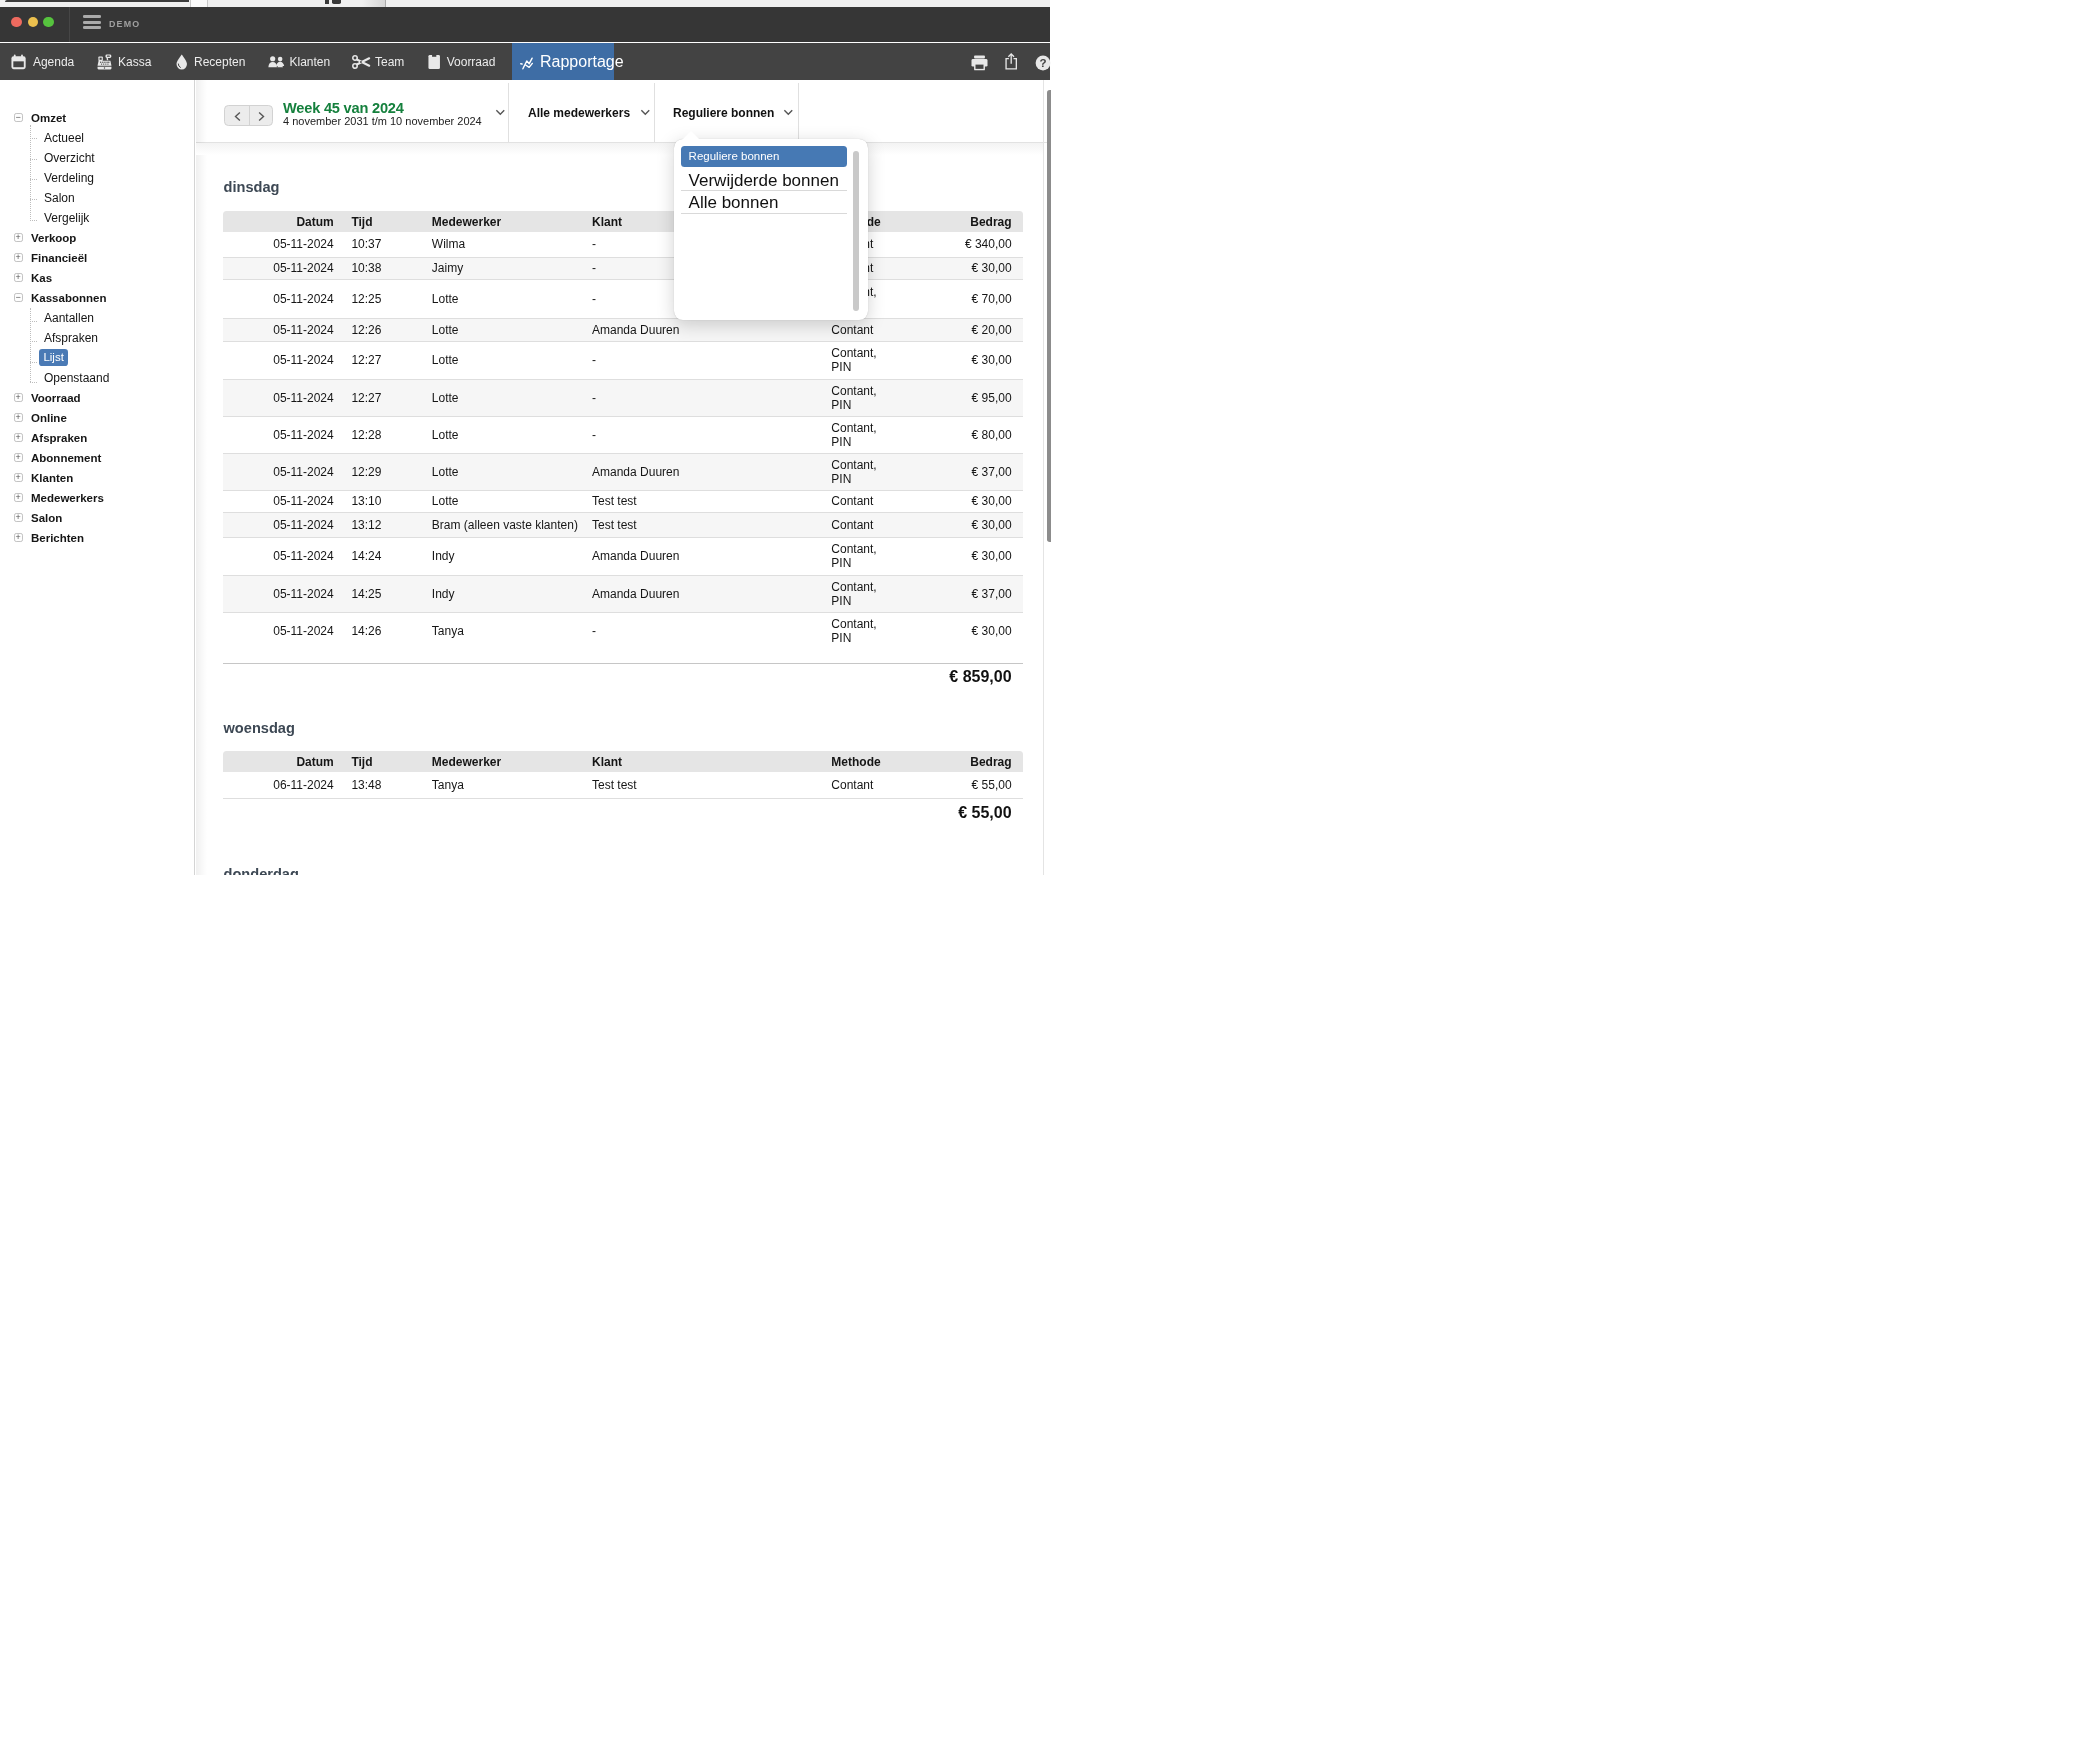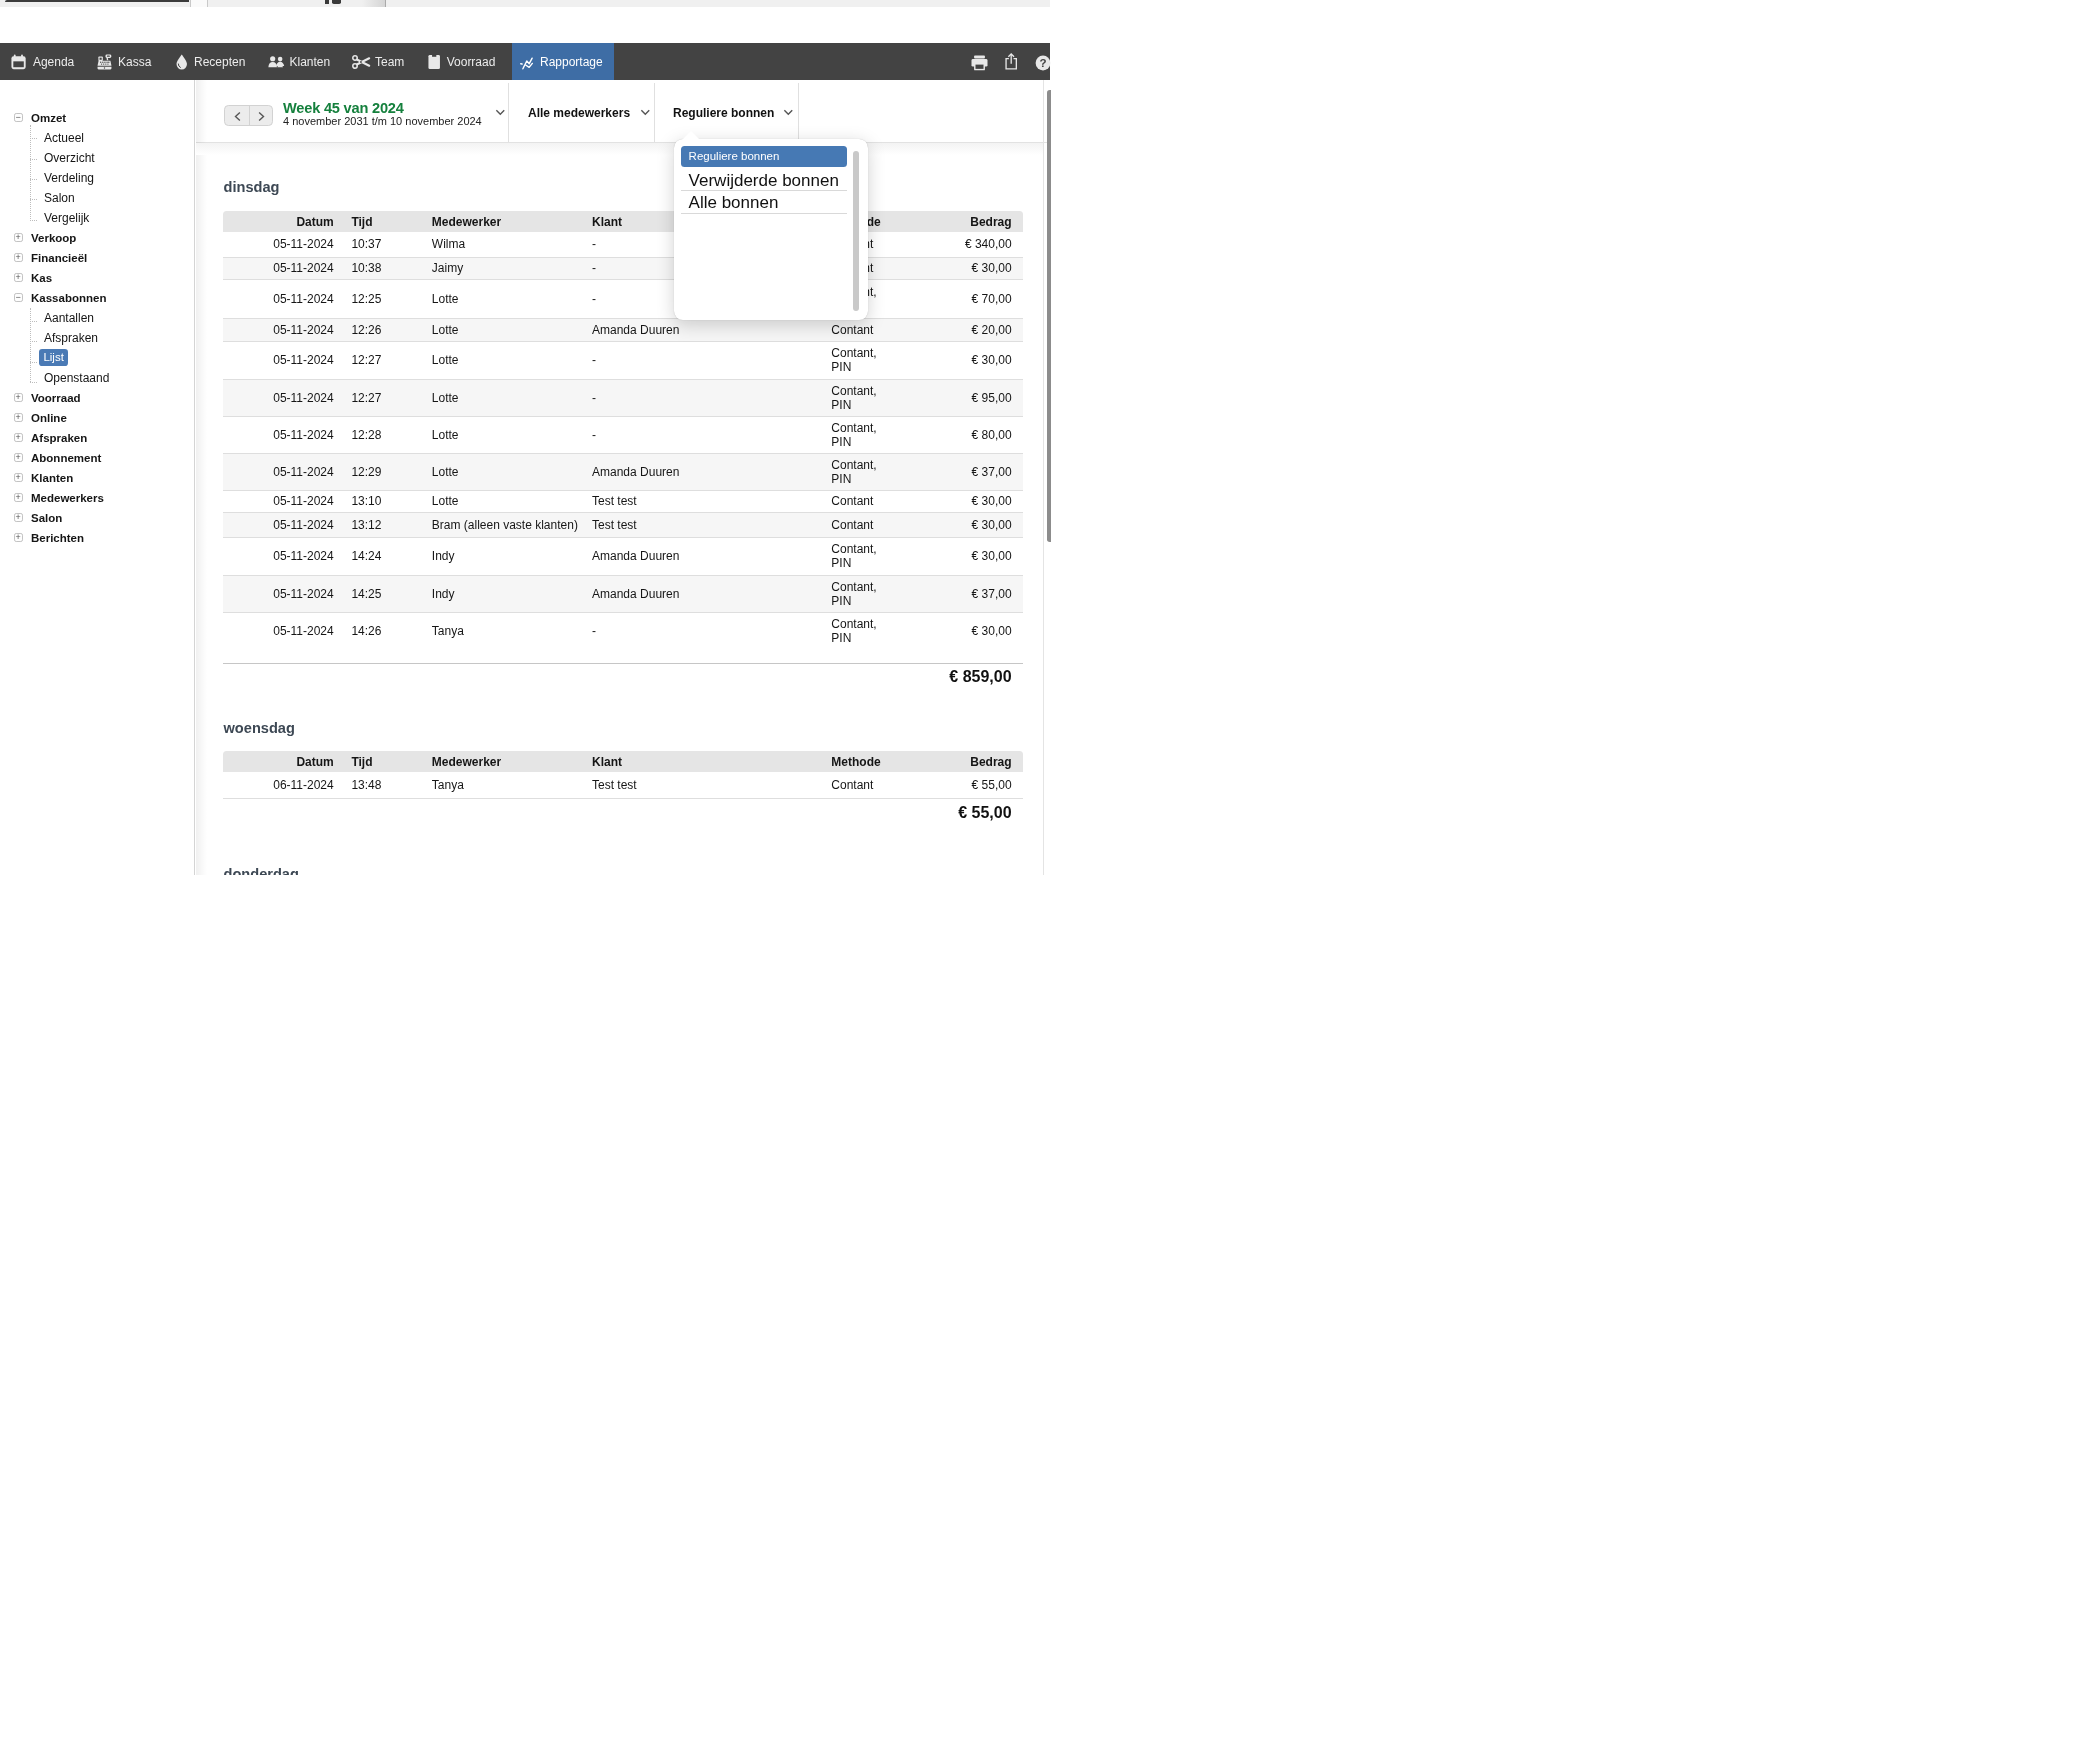--- a/index.html
+++ b/index.html
@@ -24,21 +24,21 @@
 #tl-g { left:43px;  background:#56c33e; }
 #tb-div { position:absolute; left:69px; top:0; width:0.9px; height:35px; background:#464646; }
 .hb { position:absolute; left:83px; width:18px; height:2.7px; border-radius:1.3px; background:#ababab; }
 #demo { position:absolute; left:109px; top:9.3px; font-size:8.9px; font-weight:bold; letter-spacing:1.2px; color:#a0a0a0; line-height:16px;}
 
 
 #navbar { position:absolute; left:0; top:43px; width:1050px; height:37px; background:#434343; }
 .nav-item { position:absolute; top:0; height:37px; color:#ececec; font-size:12px; }
 .nav-item .lbl { position:absolute; top:11.5px; line-height:14px; }
 .nav-item svg { position:absolute; }
-#tab-rapportage { position:absolute; left:512px; top:0; width:102px; height:37px; background:#3e6da5; color:#fff; font-size:12px;}
+#tab-rapportage { position:absolute; left:512px; top:0; width:102px; height:37px; background:#3e6da5; color:#fff; font-size:16px;}
 
 #nav-right svg { position:absolute; }
 
 
 #sidebar { position:absolute; left:0; top:80px; width:195px; height:795px; background:#fff; border-right:0.9px solid #d4d4d4; }
 #tree { position:absolute; left:0; top:27.5px; width:195px; font-size:12px; color:#151515;}
 .trow { position:relative; height:20px; line-height:20px; }
 .trow.top { font-weight:bold; font-size:11.5px; }
 .trow .txt { position:absolute; left:31px; top:0; }
 .trow.sub .txt { left:44px; font-size:12px; font-weight:normal; }
@@ -100,20 +100,30 @@
 <div id="page">
   <div id="strip">
       <div class="dband"></div>
       <div class="tabbox"></div>
       <div class="shadowseg"></div>
       <div class="seg2"></div>
       <div class="frag1"></div>
       <div class="frag2"></div>
     </div>
 
+  <div id="titlebar">
+    <div class="tl" id="tl-r"></div>
+      <div class="tl" id="tl-y"></div>
+      <div class="tl" id="tl-g"></div>
+    <div id="tb-div"></div>
+    <div class="hb" style="top:8.4px"></div>
+      <div class="hb" style="top:14px"></div>
+      <div class="hb" style="top:19px"></div>
+    <div id="demo">DEMO</div>
+  </div>
 
   <div id="navbar">
     <div class="nav-item" style="left:11.4px; width:106px;">
       <svg width="16" height="17" viewBox="0 0 18 19" style="left:0; top:10.6px;">
         <rect x="3.2" y="0.6" width="2" height="4.5" rx="1" fill="#e8e8e8"></rect>
         <rect x="11.4" y="0.6" width="2" height="4.5" rx="1" fill="#e8e8e8"></rect>
         <rect x="0.5" y="2.6" width="16" height="14.5" rx="2.4" fill="#e8e8e8"></rect>
         <rect x="2.6" y="8.2" width="11.8" height="6.6" fill="#434343"></rect>
       </svg>
       <span class="lbl" style="left:21.5px;">Agenda</span>

